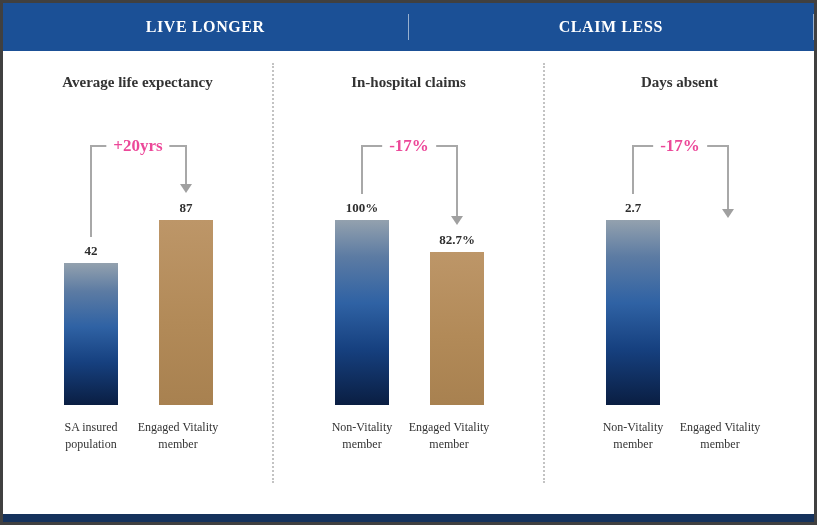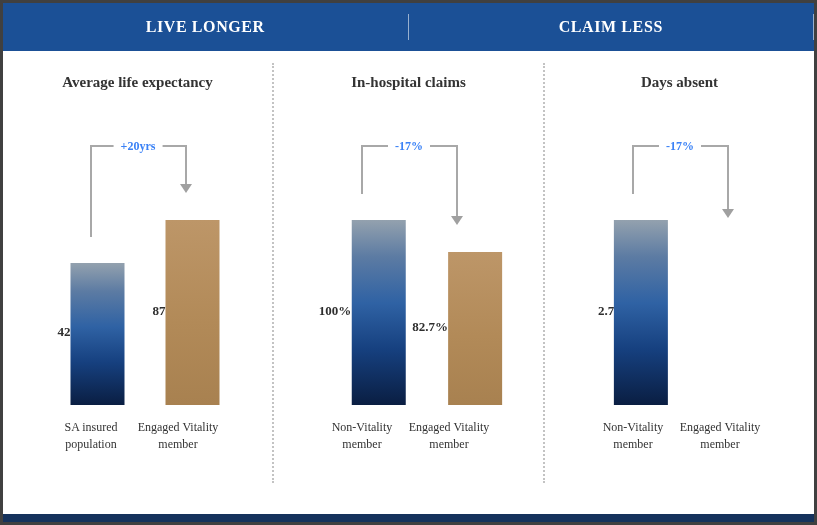--- a/index.html
+++ b/index.html
@@ -14,36 +14,36 @@
 
   
   .content{display:flex;width:100%;height:469px;}
   .panel{flex:1;position:relative;box-sizing:border-box;padding-top:20px;}
   .v-divider{width:0;border-left:2px dotted #c3c3c3;align-self:flex-start;margin-top:12px;height:420px;}
 
   .panel-title{margin:0;text-align:center;font-size:15px;font-weight:700;color:#333333;line-height:22px;}
 
   
   .chart{position:relative;height:300px;margin-top:12px;}
-  .bar-group{position:absolute;bottom:0;display:flex;flex-direction:row;align-items:center;transform:translateX(-50%);}
+  .bar-group{position:absolute;bottom:0;display:flex;flex-direction:column;align-items:center;transform:translateX(-50%);}
   .bar-group-1{left:88px;}
   .bar-group-2{left:183px;}
   .bar-value{font-size:13px;font-weight:700;color:#2e2e2e;line-height:16px;margin-bottom:4px;}
   .bar{width:54px;}
   .bar-blue{background:linear-gradient(180deg,#93a1ae 0%,#5c7ba3 20%,#2f62a4 45%,#16407f 70%,#0a1e42 100%);}
   .bar-tan{background:linear-gradient(180deg,#bd9668 0%,#b28a58 55%,#a88150 100%);}
 
   
   .b-top{position:absolute;left:88px;top:40px;width:95px;height:2px;background:#a8a8a8;}
   .b-left{position:absolute;left:88px;top:40px;width:2px;background:#a8a8a8;transform:translateX(-50%);}
   .b-right{position:absolute;left:183px;top:40px;display:flex;flex-direction:column;align-items:center;transform:translateX(-50%);}
   .b-line{width:2px;background:#a8a8a8;}
   .b-arrowhead{width:0;height:0;border-left:6px solid transparent;border-right:6px solid transparent;border-top:9px solid #a0a0a0;margin-top:-1px;}
   .b-label{position:absolute;left:135px;top:41px;transform:translate(-50%,-50%);
-    background:#ffffff;padding:0 7px;font-size:12px;font-weight:700;color:#3b82f6;white-space:nowrap;}
+    background:#ffffff;padding:0 7px;font-size:17px;font-weight:700;color:#ec4899;white-space:nowrap;}
 
   
   .cats{position:relative;height:72px;margin-top:14px;}
   .cat{position:absolute;top:0;width:92px;transform:translateX(-50%);text-align:center;
     font-size:12px;color:#333333;line-height:1.4;}
   .cat-1{left:88px;}
   .cat-2{left:175px;}
 
   
   .footer-bar{position:absolute;left:0;bottom:0;width:100%;height:8px;background:#15325c;}

